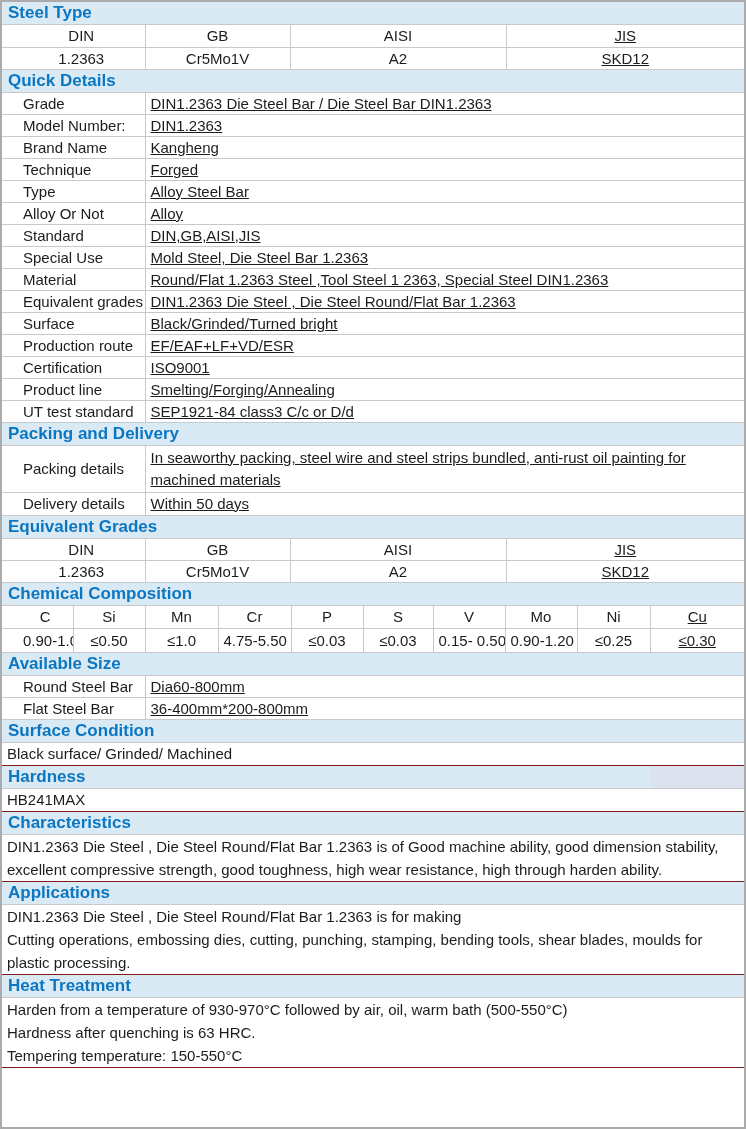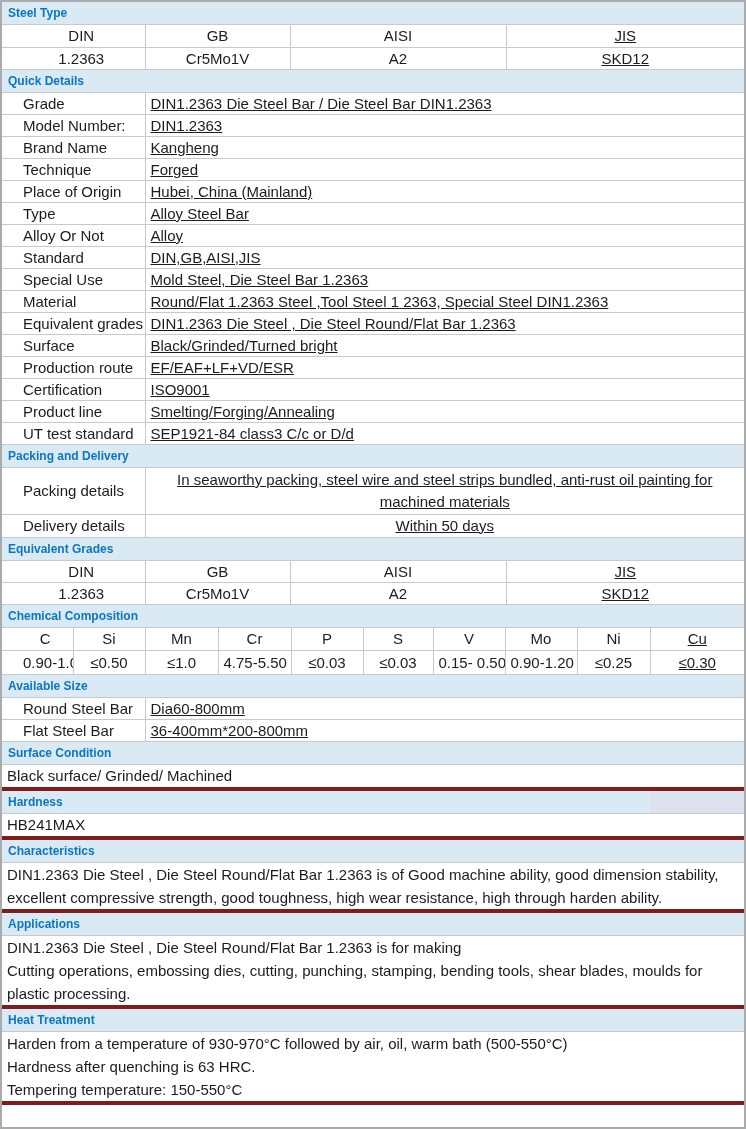--- a/index.html
+++ b/index.html
@@ -18,21 +18,21 @@
 
   .section-header {
     display: flex;
     align-items: center;
     height: 23px;
     background: #d9eaf4;
     border-bottom: 1px solid #c9c9c9;
     padding-left: 6px;
     color: #0b76c2;
     font-weight: bold;
-    font-size: 12px;
+    font-size: 17px;
   }
   .section-header .spacer { flex: 1 1 auto; height: 100%; }
   .section-header .alt-block {
     width: 94px; height: 100%;
     background: #dce3ef;
     flex: 0 0 auto;
   }
 
   table { width: 100%; border-collapse: collapse; table-layout: fixed; }
   td, th {
@@ -47,28 +47,28 @@
     white-space: nowrap;
   }
   td:first-child, th:first-child { border-left: none; padding-left: 21px; }
   td:last-child, th:last-child { border-right: none; text-decoration: underline; }
 
   .grades-table td { text-align: center; }
 
   .kv-table td.label { text-align: left; }
   .kv-table td.value { text-align: left; }
 
-  .packing-table td.value { text-align: center; white-space: normal; line-height: 22px; margin-top: 16px; }
+  .packing-table td.value { text-align: left; white-space: normal; line-height: 22px; margin-top: 16px; }
   .packing-table tr.tall td { height: 46px; vertical-align: middle; }
 
   .chem-table td { text-align: center; }
   .chem-table tr.chem-values td { height: 24px; margin-left: 16px; }
 
   .text-block {
-    border-bottom: 4px solid #7f1d1d;
+    border-bottom: 1px solid #7f1d1d;
     padding: 0 5px;
     line-height: 22px;
     min-height: 22px;
   }
   .paragraph { line-height: 23px; white-space: normal; }
   .line { line-height: 23px; }
 </style>
 </head>
 <body>
 
@@ -117,24 +117,20 @@
       <td class="label">Model Number:</td>
       <td class="value">DIN1.2363</td>
     </tr>
     <tr>
       <td class="label">Brand Name</td>
       <td class="value">Kangheng</td>
     </tr>
     <tr>
       <td class="label">Technique</td>
       <td class="value">Forged</td>
-    </tr>
-    <tr>
-      <td class="label">Place of Origin</td>
-      <td class="value">Hubei, China (Mainland)</td>
     </tr>
     <tr>
       <td class="label">Type</td>
       <td class="value">Alloy Steel Bar</td>
     </tr>
     <tr>
       <td class="label">Alloy Or Not</td>
       <td class="value">Alloy</td>
     </tr>
     <tr>

